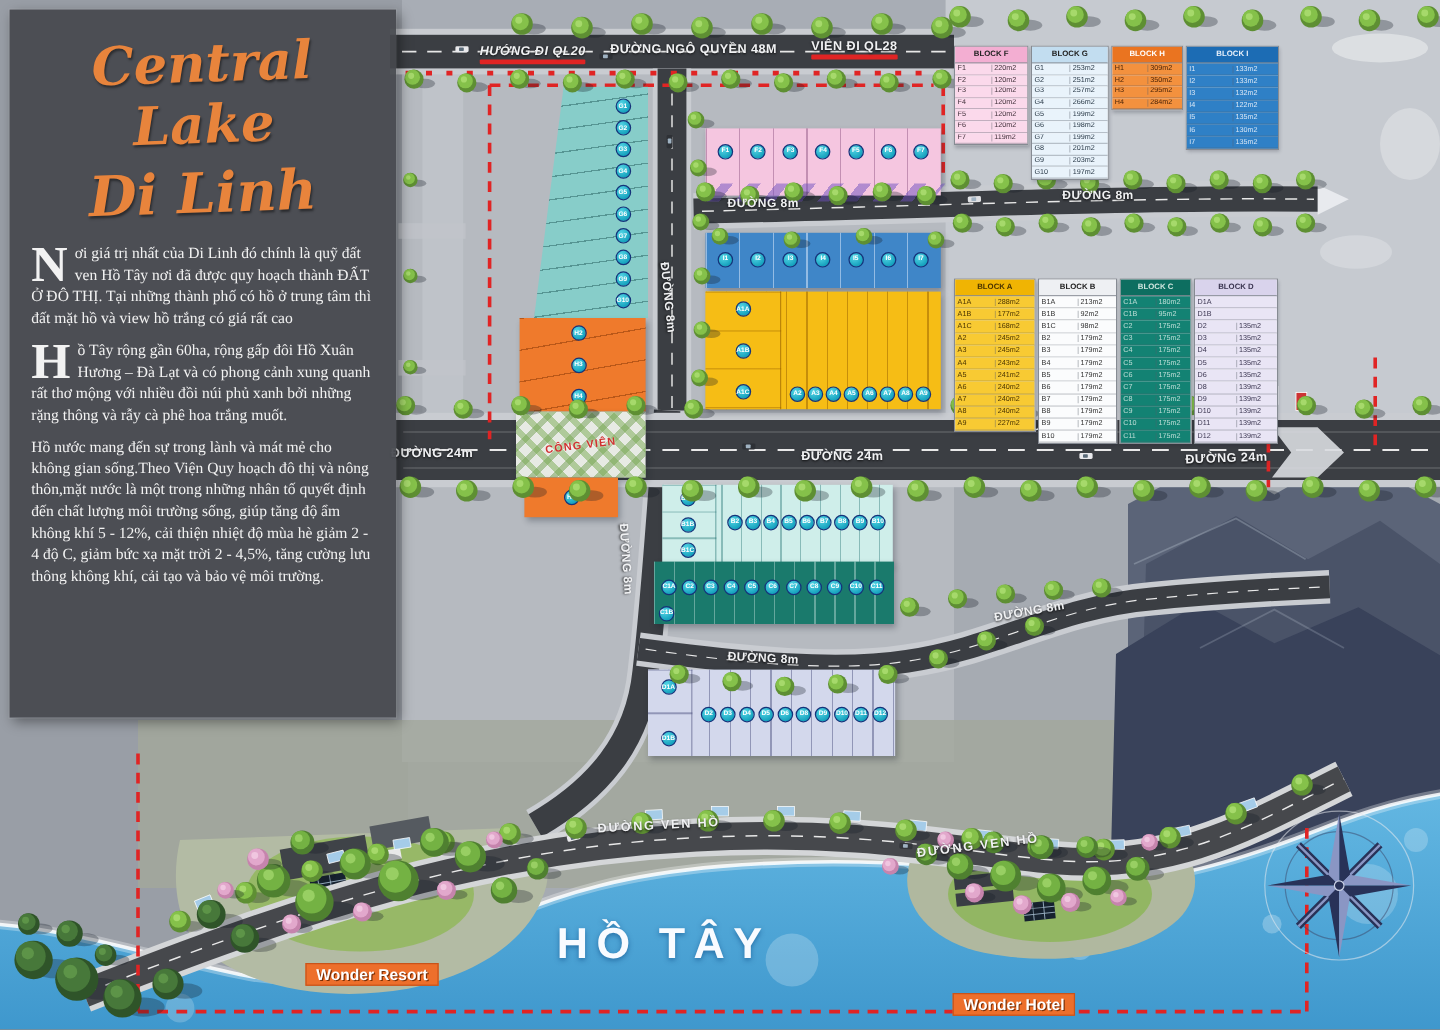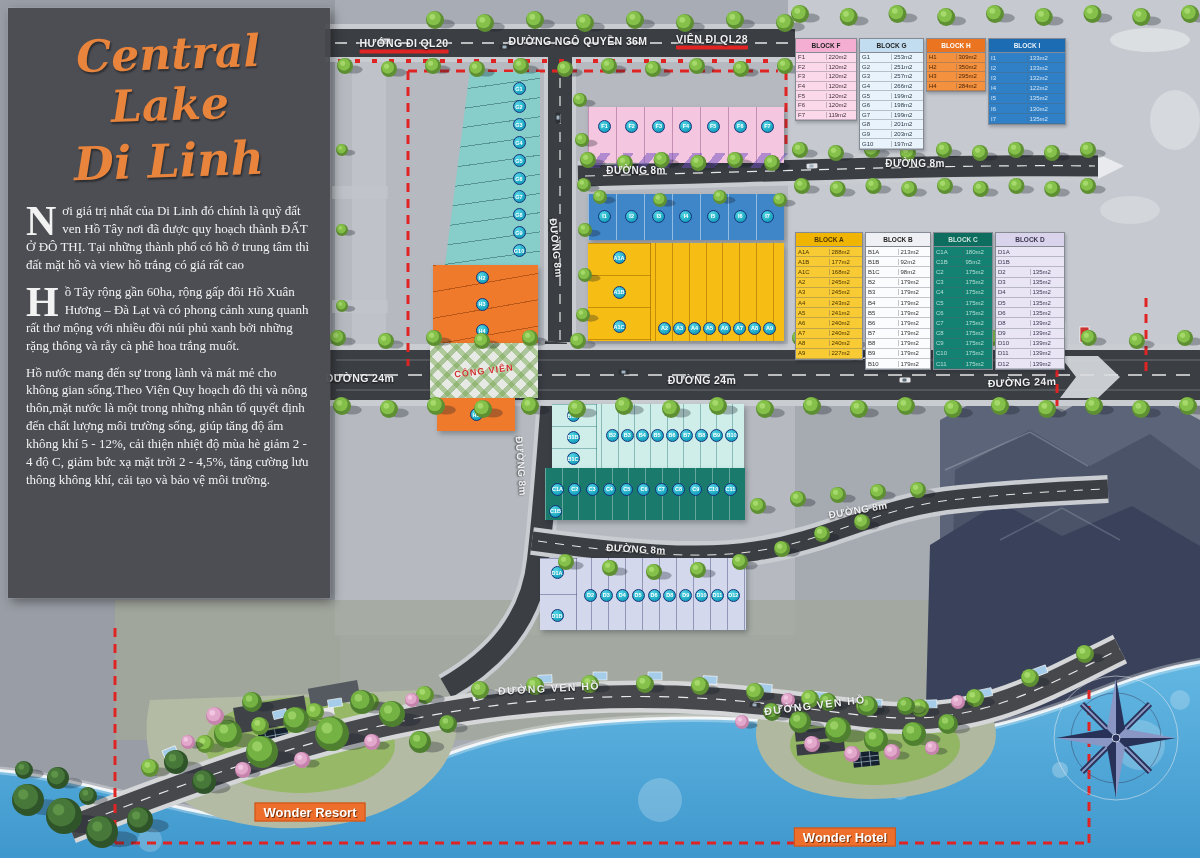--- a/index.html
+++ b/index.html
@@ -1387,42 +1387,43 @@
           <span>D11</span>
           <span>139m2</span>
         </div>
         <div class="t-row">
           <span>D12</span>
           <span>139m2</span>
         </div>
       </div>
   </div>
 
-  <div class="lbl" style="left:404px;top:45px;">
+  <div class="lbl" style="left:444px;top:45px;font-style:italic;">
     <span>HƯỚNG ĐI QL20</span><i class="redbar"></i>
   </div>
   <div class="lbl" style="left:578px;top:41px;">
-    <span>ĐƯỜNG NGÔ QUYỀN 36M</span>
+    <span>ĐƯỜNG NGÔ QUYỀN 48M</span>
   </div>
   <div class="lbl" style="left:712px;top:41px;">
     <span>VIÊN ĐI QL28</span><i class="redbar"></i>
   </div>
   <div class="lbl" style="left:636px;top:170px;font-size:10px;"><span>ĐƯỜNG 8m</span></div>
   <div class="lbl" style="left:915px;top:163px;font-size:10px;"><span>ĐƯỜNG 8m</span></div>
   <div class="lbl" style="left:556px;top:248px;font-size:10px;transform:translate(-50%,-50%) rotate(84deg);"><span>ĐƯỜNG 8m</span></div>
   <div class="lbl" style="left:521px;top:466px;font-size:10px;transform:translate(-50%,-50%) rotate(86deg);"><span>ĐƯỜNG 8m</span></div>
   <div class="lbl" style="left:636px;top:549px;font-size:10px;transform:translate(-50%,-50%) rotate(3deg);"><span>ĐƯỜNG 8m</span></div>
   <div class="lbl" style="left:858px;top:510px;font-size:10px;transform:translate(-50%,-50%) rotate(-10deg);"><span>ĐƯỜNG 8m</span></div>
   <div class="lbl" style="left:360px;top:378px;"><span>ĐƯỜNG 24m</span></div>
   <div class="lbl" style="left:702px;top:380px;"><span>ĐƯỜNG 24m</span></div>
   <div class="lbl" style="left:886px;top:355px;"><span>ĐƯỜNG 24m</span></div>
   <div class="lbl" style="left:1022px;top:382px;transform:translate(-50%,-50%) rotate(-2deg);"><span>ĐƯỜNG 24m</span></div>
   <div class="lbl" style="left:549px;top:688px;letter-spacing:1.5px;transform:translate(-50%,-50%) rotate(-3deg);"><span>ĐƯỜNG VEN HỒ</span></div>
   <div class="lbl" style="left:815px;top:705px;letter-spacing:1.5px;transform:translate(-50%,-50%) rotate(-7deg);"><span>ĐƯỜNG VEN HỒ</span></div>
 
+  <div class="lbl" id="lakeName" style="left:553px;top:786px;"><span>HỒ TÂY</span></div>
   <div class="poi" style="left:310px;top:812px;"><span>Wonder Resort</span></div>
   <div class="poi" style="left:845px;top:798px;margin-top:39px;"><span>Wonder Hotel</span></div>
 
   <div id="compass">
     <svg width="140" height="140" viewBox="0 0 140 140">
       <circle cx="70" cy="70" r="62" fill="none" stroke="#e8eaee" stroke-width="1" opacity=".55"></circle>
       <circle cx="70" cy="70" r="45" fill="none" stroke="#3c4668" stroke-width="1" opacity=".5"></circle>
       <path d="M70,70 L104,36 M70,70 L36,36 M70,70 L104,104 M70,70 L36,104" stroke="#283258" stroke-width="6"></path>
       <path d="M70,70 L104,36 M70,70 L36,36 M70,70 L104,104 M70,70 L36,104" stroke="#8a96c4" stroke-width="2"></path>
       <path d="M70,10 L79,61 L70,70 Z" fill="#283258"></path>

